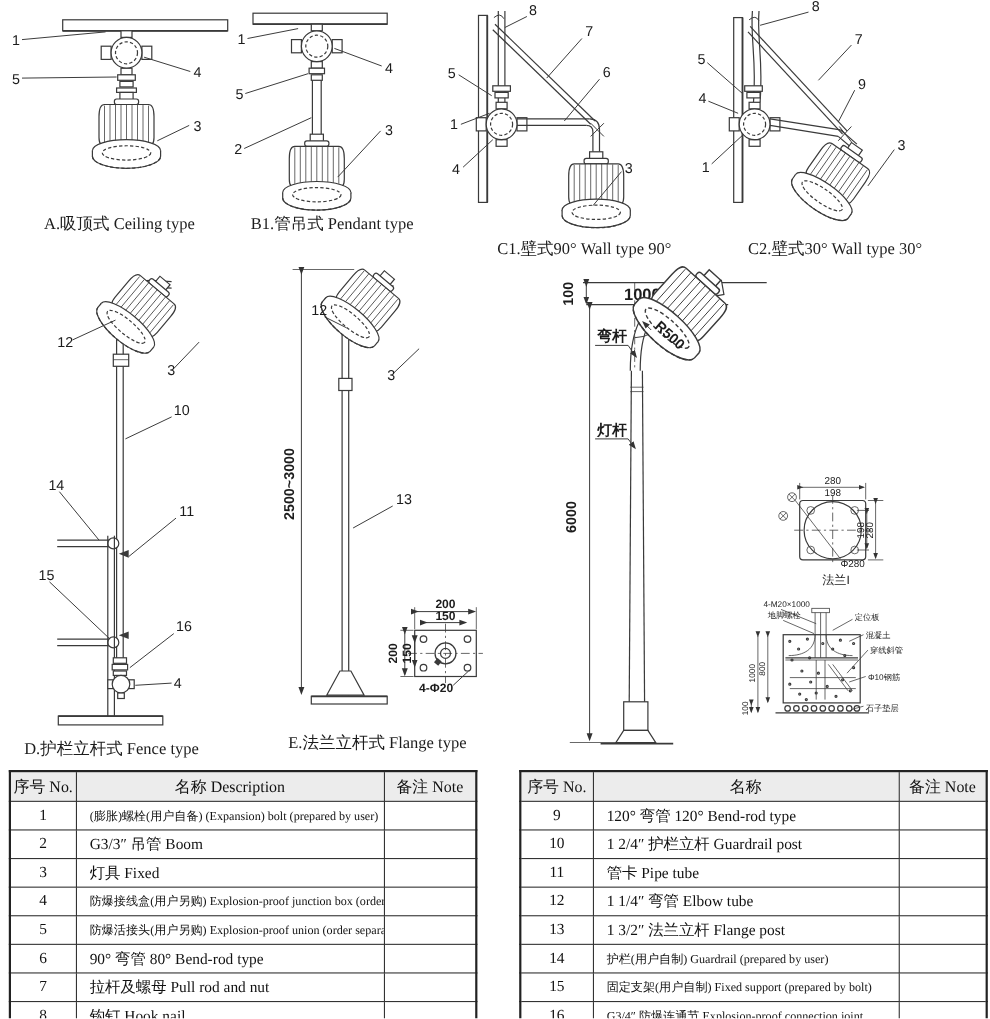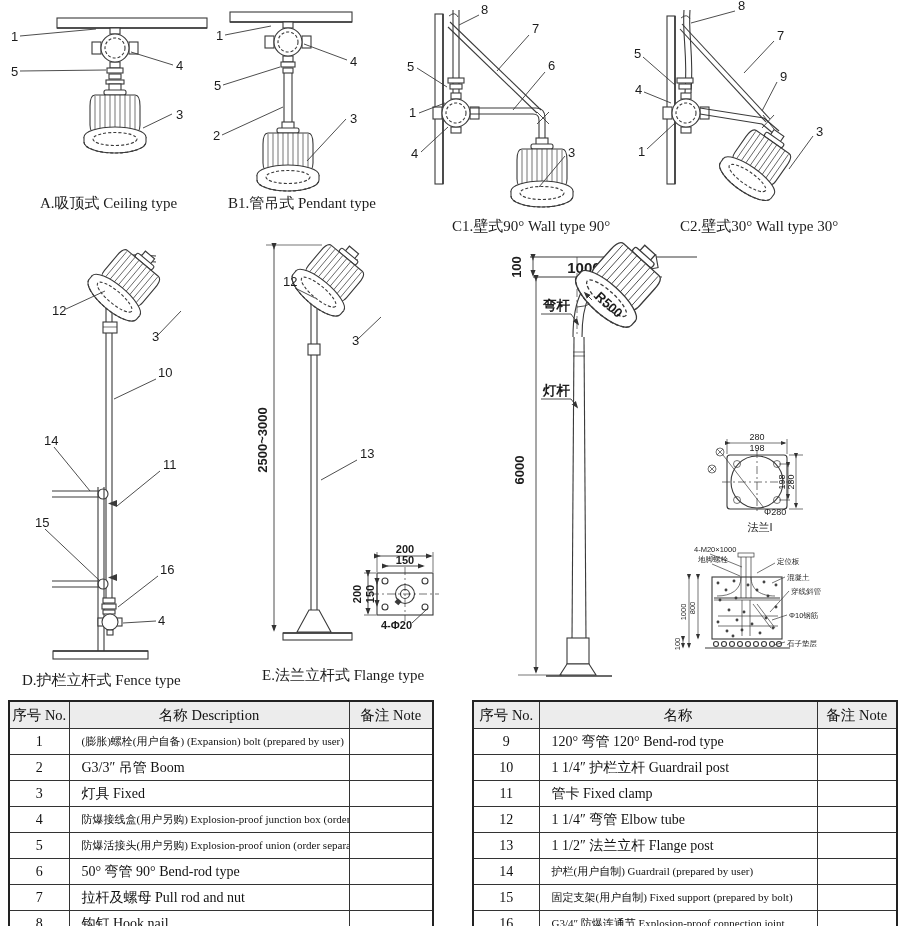--- a/index.html
+++ b/index.html
@@ -444,21 +444,21 @@
         <td class="nm sm">防爆接线盒(用户另购) Explosion-proof junction box (order separately)</td>
         <td></td>
       </tr>
       <tr>
         <td class="no">5</td>
         <td class="nm sm">防爆活接头(用户另购) Explosion-proof union (order separately)</td>
         <td></td>
       </tr>
       <tr>
         <td class="no">6</td>
-        <td class="nm">50° 弯管 90° Bend-rod type</td>
+        <td class="nm">90° 弯管 80° Bend-rod type</td>
         <td></td>
       </tr>
       <tr>
         <td class="no">7</td>
         <td class="nm">拉杆及螺母 Pull rod and nut</td>
         <td></td>
       </tr>
       <tr>
         <td class="no">8</td>
         <td class="nm">钩钉 Hook nail</td>
@@ -483,36 +483,36 @@
       </tr>
     </thead>
     <tbody>
       <tr>
         <td class="no">9</td>
         <td class="nm">120° 弯管 120° Bend-rod type</td>
         <td></td>
       </tr>
       <tr>
         <td class="no">10</td>
-        <td class="nm">1 1/4″ 护栏立杆 Guardrail post</td>
+        <td class="nm">1 2/4″ 护栏立杆 Guardrail post</td>
         <td></td>
       </tr>
       <tr>
         <td class="no">11</td>
-        <td class="nm">管卡 Fixed clamp</td>
+        <td class="nm">管卡 Pipe tube</td>
         <td></td>
       </tr>
       <tr>
         <td class="no">12</td>
         <td class="nm">1 1/4″ 弯管 Elbow tube</td>
         <td></td>
       </tr>
       <tr>
         <td class="no">13</td>
-        <td class="nm">1 1/2″ 法兰立杆 Flange post</td>
+        <td class="nm">1 3/2″ 法兰立杆 Flange post</td>
         <td></td>
       </tr>
       <tr>
         <td class="no">14</td>
         <td class="nm md">护栏(用户自制) Guardrail (prepared by user)</td>
         <td></td>
       </tr>
       <tr>
         <td class="no">15</td>
         <td class="nm sm">固定支架(用户自制) Fixed support (prepared by bolt)</td>

